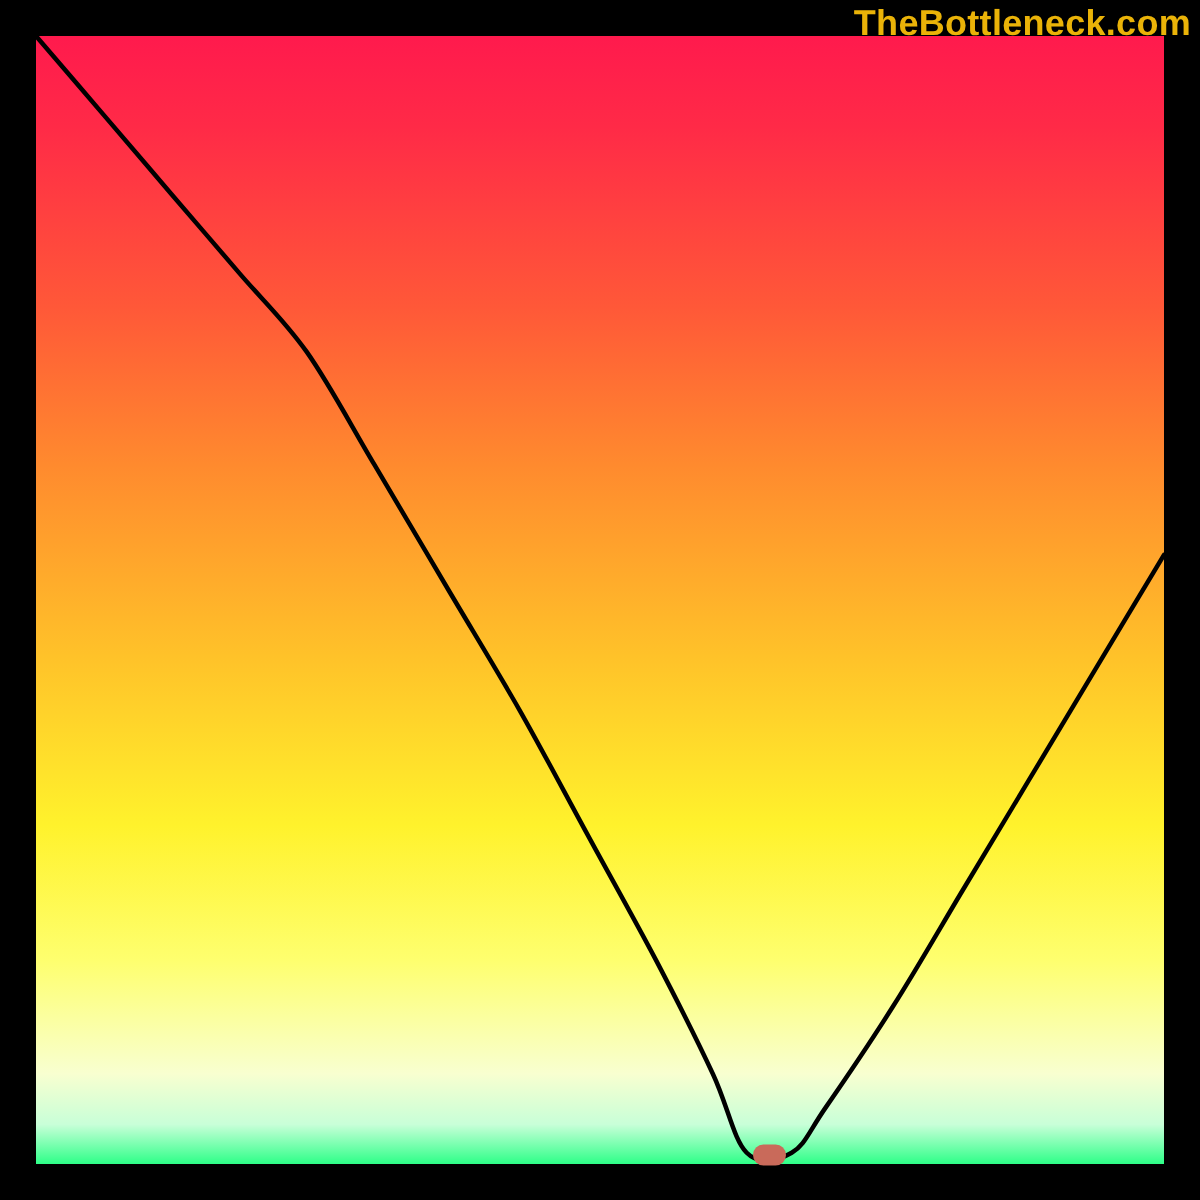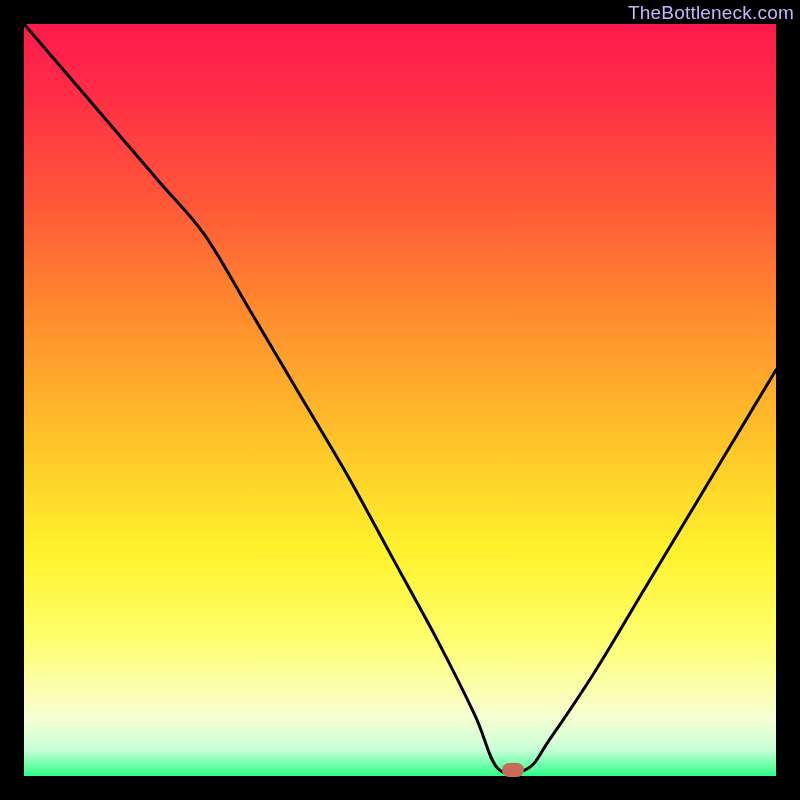--- a/index.html
+++ b/index.html
@@ -11,21 +11,21 @@
       #ff5838 24%,
       #ff8a2e 38%,
       #ffc229 55%,
       #fff22c 70%,
       #feff6f 82%,
       #f8ffd0 92%,
       #c8ffd8 96.5%,
       #2eff88 100%)}
   svg.curve{position:absolute;left:0;top:0;width:752px;height:752px}
   .marker{position:absolute;width:22px;height:14px;border-radius:7px;background:#c96a5a;transform:translate(-50%,-50%)}
-  .watermark{position:absolute;top:2px;right:6px;color:#c4b5fd;font-size:19px;font-weight:400;letter-spacing:.2px}
+  .watermark{position:absolute;top:2px;right:6px;color:#eab308;font-size:24px;font-weight:700;letter-spacing:.2px}
 </style>
 </head>
 <body>
 
 <div class="watermark">TheBottleneck.com</div>
 
 <div class="frame">
   <div class="grad"></div>
 
   <svg class="curve" viewBox="0 0 752 752" preserveAspectRatio="none">

